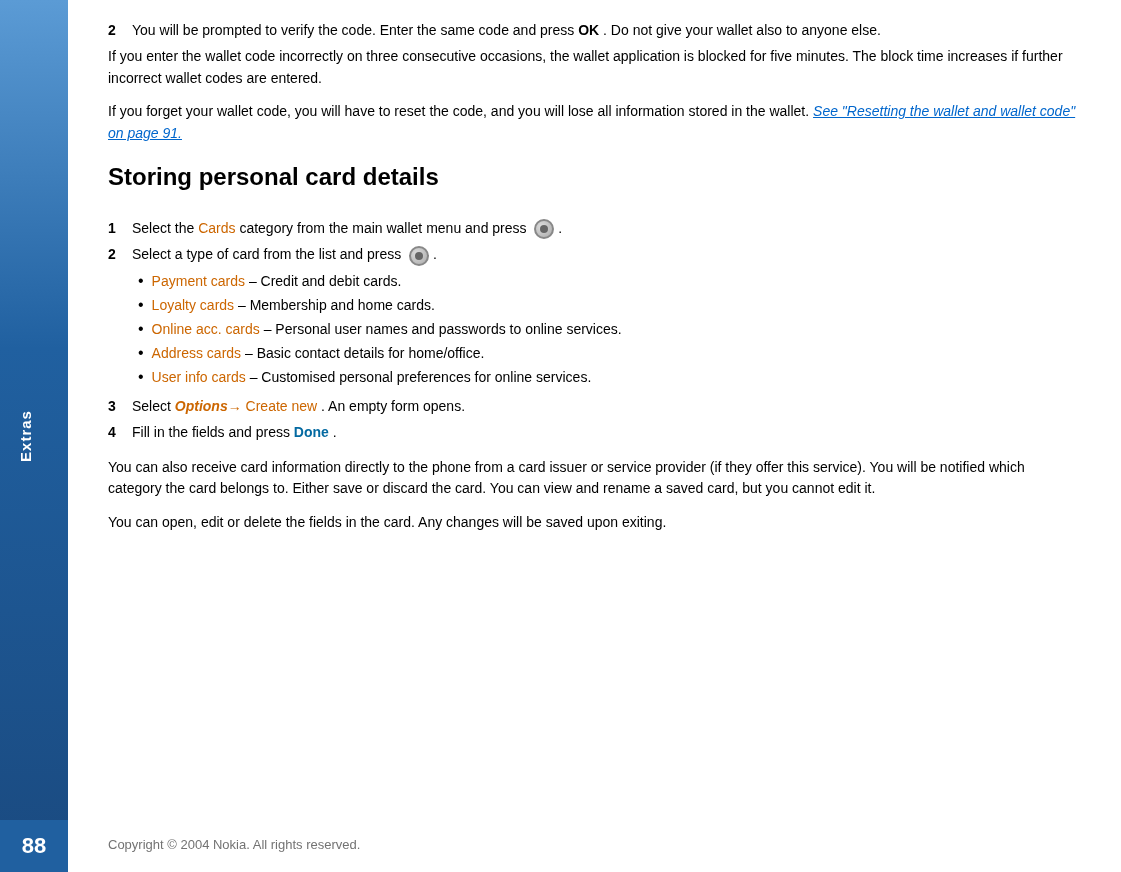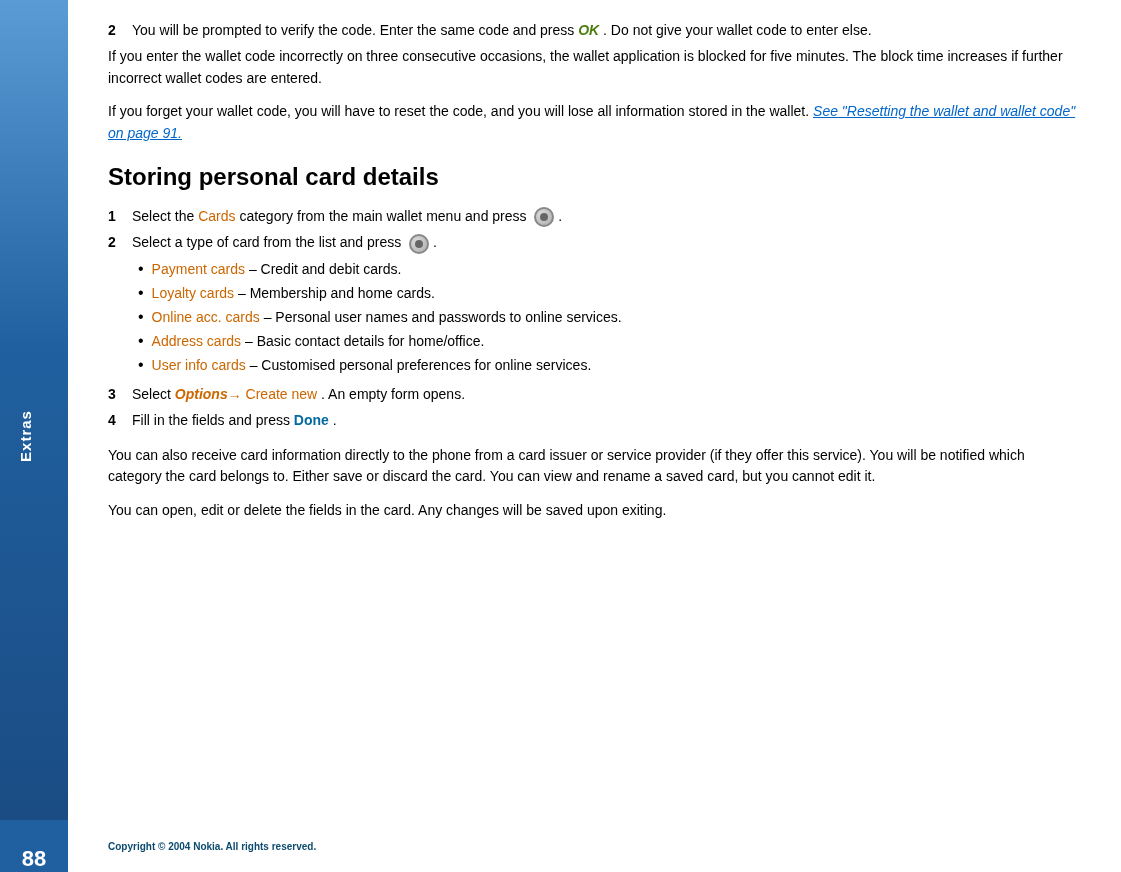--- a/index.html
+++ b/index.html
@@ -44,21 +44,21 @@
     }
 
     .page-number-box {
       position: absolute;
       bottom: 0;
       left: 0;
       width: 68px;
       height: 52px;
       background: #2060a0;
       display: flex;
-      align-items: flex-end;
+      align-items: center;
       justify-content: center;
     }
 
     .page-number {
       color: white;
       font-size: 22px;
       font-weight: bold;
     }
 
     .main-content {
@@ -67,41 +67,40 @@
       overflow: hidden;
       position: relative;
     }
 
     .paragraph {
       margin-bottom: 12px;
       line-height: 1.55;
     }
 
     .ok-link {
-      color: #4d7c0f;
+      color: #000000;
       font-weight: bold;
       text-decoration: none;
-      font-style: italic;
     }
 
     .blue-link {
       color: #0066cc;
       text-decoration: underline;
       font-style: italic;
     }
 
     .orange-link {
       color: #cc6600;
       font-weight: normal;
     }
 
     .section-heading {
       font-size: 24px;
       font-weight: bold;
-      margin-bottom: 14px;
+      margin-bottom: 26px;
       margin-top: 16px;
       line-height: 1.3;
     }
 
     .bullet-list {
       list-style: none;
       margin-left: 30px;
       margin-bottom: 8px;
     }
 
@@ -163,43 +162,42 @@
       position: absolute;
       top: 50%;
       left: 50%;
       transform: translate(-50%, -50%);
     }
 
     .copyright {
       position: absolute;
       bottom: 20px;
       left: 40px;
-      font-size: 10px;
-      color: #0c4a6e;
-      font-weight: bold;
+      font-size: 13px;
+      color: #737373;
     }
   </style>
 </head>
 <body>
 
 <div class="sidebar">
   <div class="sidebar-tab">Extras</div>
   <div class="page-number-box">
     <span class="page-number">88</span>
   </div>
 </div>
 
 <div class="main-content">
 
   <div class="step-row">
     <span class="step-number">2</span>
     <div>
       <span>You will be prompted to verify the code. Enter the same code and press</span>
       <a class="ok-link">OK</a>
-      <span>. Do not give your wallet code to enter else.</span>
+      <span>. Do not give your wallet also to anyone else.</span>
     </div>
   </div>
 
 
   <div class="paragraph">If you enter the wallet code incorrectly on three consecutive occasions, the wallet application is blocked for five minutes. The block time increases if further incorrect wallet codes are entered.</div>
 
   <div class="paragraph">
     <span>If you forget your wallet code, you will have to reset the code, and you will lose all information stored in the wallet.</span>
     <a class="blue-link">See "Resetting the wallet and wallet code" on page 91.</a>
   </div>

